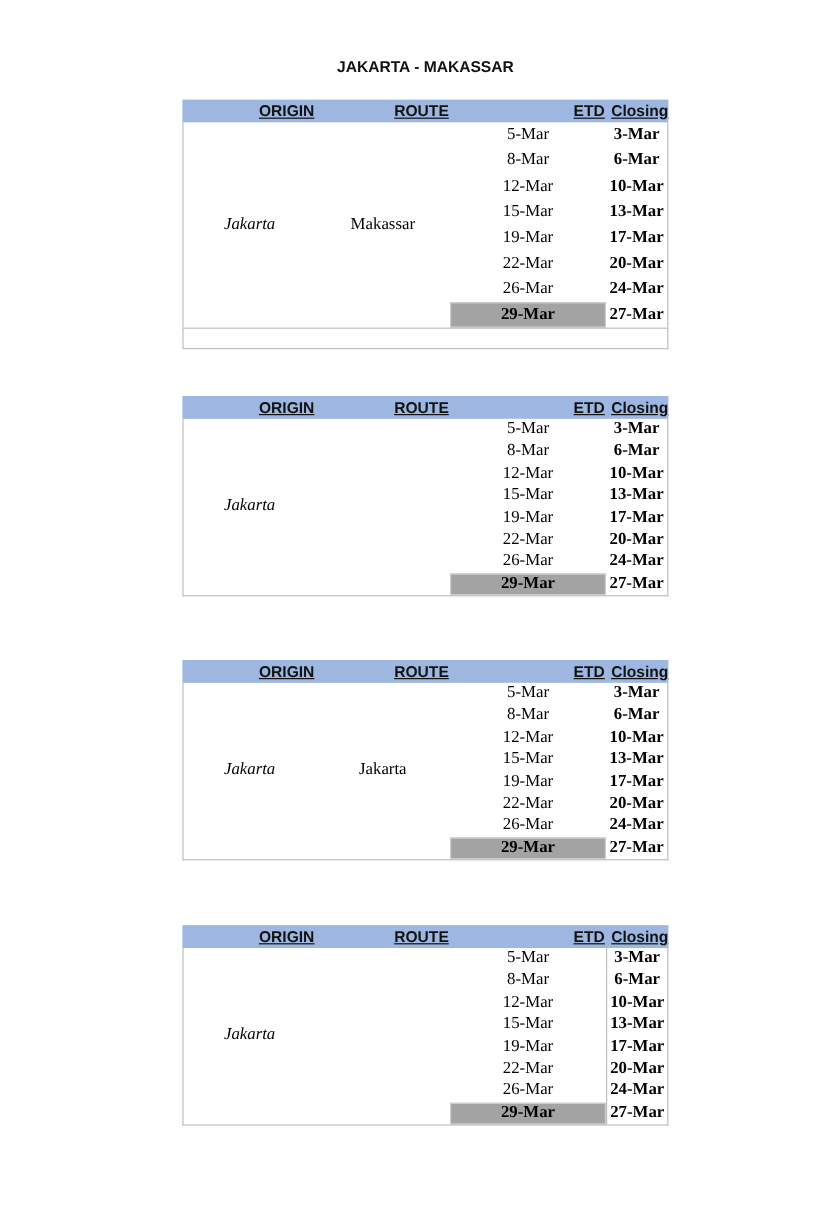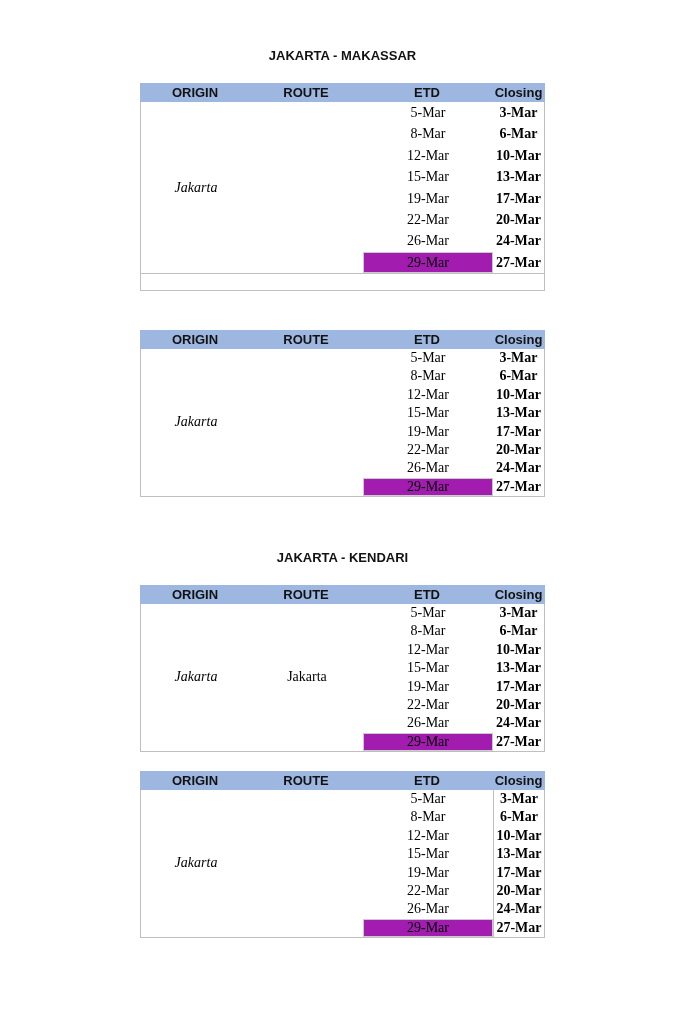--- a/index.html
+++ b/index.html
@@ -10,54 +10,54 @@
   }
   *{margin:0;padding:0;box-sizing:border-box;}
   html,body{background:#ffffff;}
   body{
     position:relative;
     width:683px;height:1024px;
     font-family:"Liberation Serif", serif;
     color:var(--text);
     overflow:hidden;
   }
-  .sec{position:absolute;left:140px;width:405px;}
+  .sec{position:absolute;left:152px;width:405px;}
   #t1{top:48px;} #t2{top:330px;} #t3{top:550px;} #t4{top:771px;}
   .ttl{
     height:16px;line-height:16px;margin:0 0 19px 0;
     text-align:center;
     font-family:"Liberation Sans", sans-serif;
     font-weight:bold;font-size:13px;color:#121212;
   }
   .thead{
     display:flex;height:19px;
     background:var(--header-fill);
     font-family:"Liberation Sans", sans-serif;
     font-weight:bold;font-size:13px;color:#121212;
   }
-  .th{line-height:19px;text-align:center;}
+  .th{line-height:19px;text-align:right;text-decoration:underline;}
   .th.c0{width:110px;} .th.c1{width:112px;} .th.c2{width:130px;} .th.c3{flex:1;}
   .tbody{
     display:grid;
     grid-template-columns:110px 112px 130px 1fr;
     border-left:1px solid var(--border);
     border-right:1px solid var(--border);
     border-bottom:1px solid var(--border);
     font-size:14px;
   }
   .rows-lg{grid-auto-rows:21.4px;}
   .rows-sm{grid-auto-rows:18.4px;}
   .cell{text-align:center;}
   .rows-lg .cell{line-height:21.4px;}
   .rows-sm .cell{line-height:18.4px;}
   .origin{grid-column:1;grid-row:1 / span 8;display:flex;align-items:center;justify-content:center;font-style:italic;}
   .route{grid-column:2;grid-row:1 / span 8;display:flex;align-items:center;justify-content:center;}
   .etd{grid-column:3;}
   .closing{grid-column:4;font-weight:bold;}
-  .boxed{outline:1px solid var(--boxed-border);outline-offset:-1px;background:#a21caf;}
+  .boxed{outline:1px solid var(--boxed-border);outline-offset:-1px;background:#a3a3a3;font-weight:bold;}
   .no-bottom{border-bottom:none;}
   .footer-row{
     height:18px;
     border:1px solid var(--border);
   }
   .sep-closing .closing{border-left:1px solid var(--border);}
 </style>
 </head>
 <body>
 
@@ -65,20 +65,21 @@
   <h3 class="ttl">JAKARTA - MAKASSAR</h3>
   <div class="tbl">
     <div class="thead">
       <div class="th c0">ORIGIN</div>
       <div class="th c1">ROUTE</div>
       <div class="th c2">ETD</div>
       <div class="th c3">Closing</div>
     </div>
     <div class="tbody rows-lg no-bottom">
       <div class="cell origin">Jakarta</div>
+      <div class="cell route">Makassar</div>
       <div class="cell etd">5-Mar</div>
       <div class="cell closing">3-Mar</div>
       <div class="cell etd">8-Mar</div>
       <div class="cell closing">6-Mar</div>
       <div class="cell etd">12-Mar</div>
       <div class="cell closing">10-Mar</div>
       <div class="cell etd">15-Mar</div>
       <div class="cell closing">13-Mar</div>
       <div class="cell etd">19-Mar</div>
       <div class="cell closing">17-Mar</div>
@@ -117,21 +118,20 @@
       <div class="cell closing">20-Mar</div>
       <div class="cell etd">26-Mar</div>
       <div class="cell closing">24-Mar</div>
       <div class="cell etd boxed">29-Mar</div>
       <div class="cell closing">27-Mar</div>
     </div>
   </div>
 </section>
 
 <section class="sec" id="t3">
-  <h3 class="ttl">JAKARTA - KENDARI</h3>
   <div class="tbl">
     <div class="thead">
       <div class="th c0">ORIGIN</div>
       <div class="th c1">ROUTE</div>
       <div class="th c2">ETD</div>
       <div class="th c3">Closing</div>
     </div>
     <div class="tbody rows-sm">
       <div class="cell origin">Jakarta</div>
       <div class="cell route">Jakarta</div>

